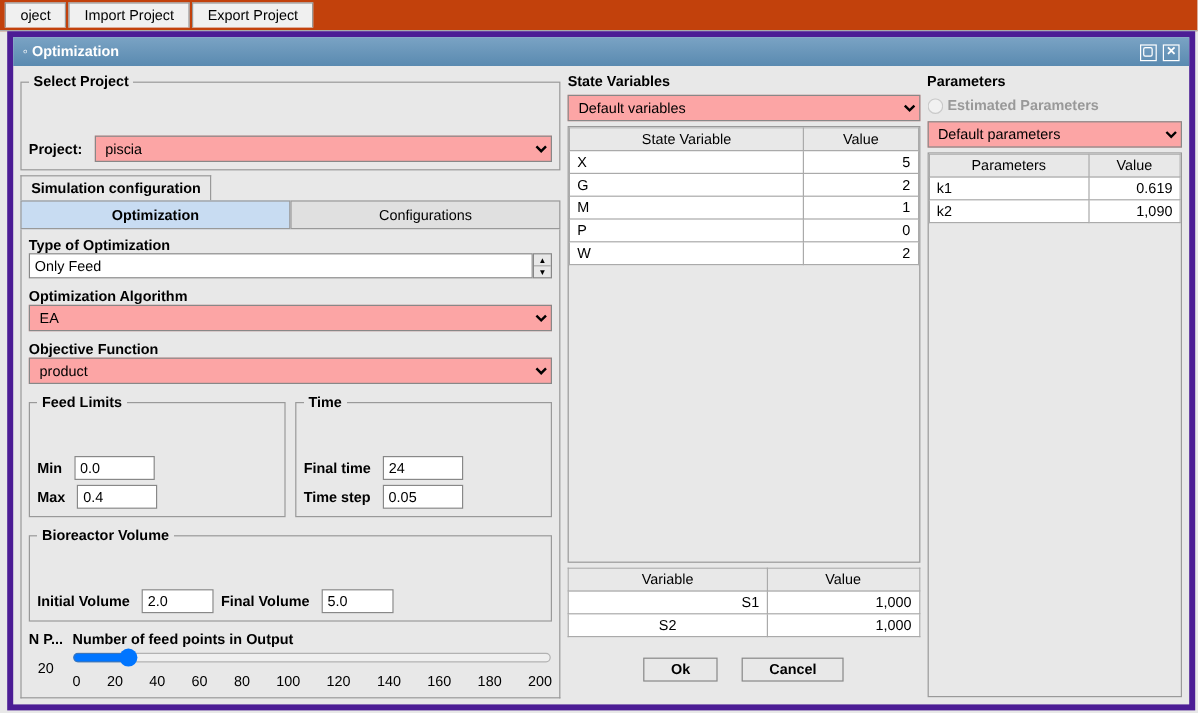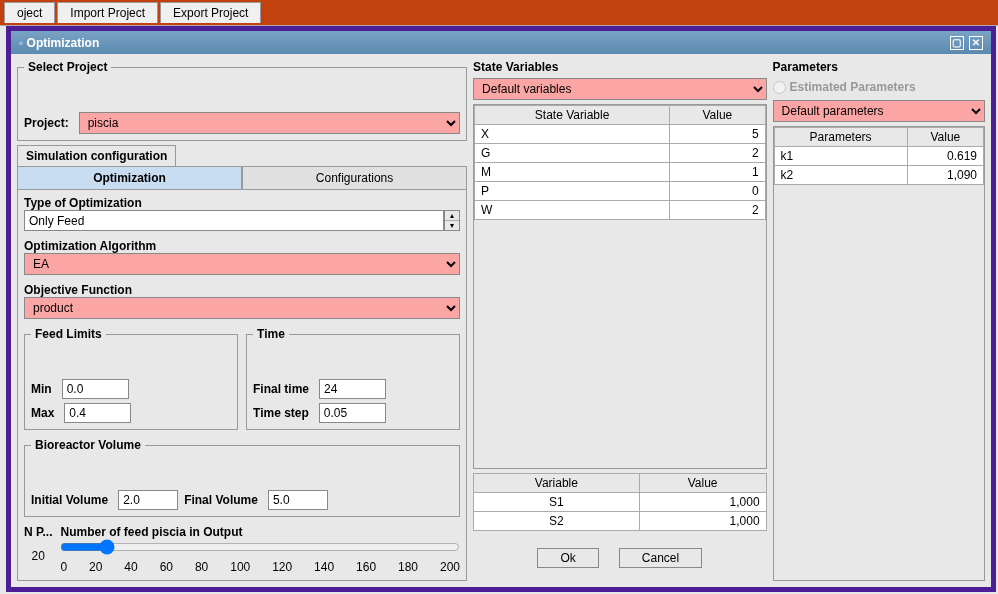--- a/index.html
+++ b/index.html
@@ -35,21 +35,21 @@
 th { background: #e8e8e8; text-align: center; }
 td.num { text-align: right; }
 .state-table-wrap { border: 1px solid #999; flex: 1; background: #e8e8e8; overflow: auto; }
 .radio-row { display: flex; align-items: center; gap: 4px; margin: 2px 0; }
 .radio-row input { margin: 0; }
 .radio-row.dis { color: #999; }
 .slider-wrap { display: flex; align-items: flex-start; gap: 8px; }
 .slider-ticks { display: flex; justify-content: space-between; font-size: 10px; margin-top: 2px; }
 input[type=range] { width: 100%; margin:0; }
 .footer { height: 46px; display: flex; justify-content: center; align-items: center; gap: 20px; }
-.btn { padding: 2px 22px; background: #e8e8e8; border: 1px solid #888; font-weight: normal; cursor: pointer; }
+.btn { padding: 2px 22px; background: #e8e8e8; border: 1px solid #888; font-weight: bold; cursor: pointer; }
 .sim-label { border:1px solid #999; border-bottom:none; padding:3px 8px; width:fit-content; background:#e8e8e8; font-weight:bold; }
 </style>
 </head>
 <body>
 
 <div class="toolbar">
   <div class="tool-tab">oject</div>
   <div class="tool-tab">Import Project</div>
   <div class="tool-tab">Export Project</div>
 </div>
@@ -137,21 +137,21 @@
               <input type="text" size="5" value="5.0" style="">
             </div>
           </fieldset>
 
           <div class="slider-wrap">
             <div style="text-align:center;">
               <div style="font-weight:bold;">N P...</div>
               <div style="margin-top:10px;">20</div>
             </div>
             <div style="flex:1;">
-              <div style="font-weight:bold;">Number of feed piscia in Output</div>
+              <div style="font-weight:bold;">Number of feed points in Output</div>
               <input type="range" min="0" max="200" value="20" style="">
               <div class="slider-ticks">
                 <span>0</span>
                   <span>20</span>
                   <span>40</span>
                   <span>60</span>
                   <span>80</span>
                   <span>100</span>
                   <span>120</span>
                   <span>140</span>
@@ -200,21 +200,21 @@
           </table>
       </div>
       <div>
         <table>
           <tbody>
               <tr>
                 <th>Variable</th>
                 <th>Value</th>
               </tr>
           <tr>
-                <td style="text-align:center;">S1</td>
+                <td style="text-align:right;">S1</td>
                 <td class="num">1,000</td>
               </tr>
           <tr>
                 <td style="text-align:center;">S2</td>
                 <td class="num">1,000</td>
               </tr>
         </tbody>
           </table>
       </div>
       <div class="footer">

